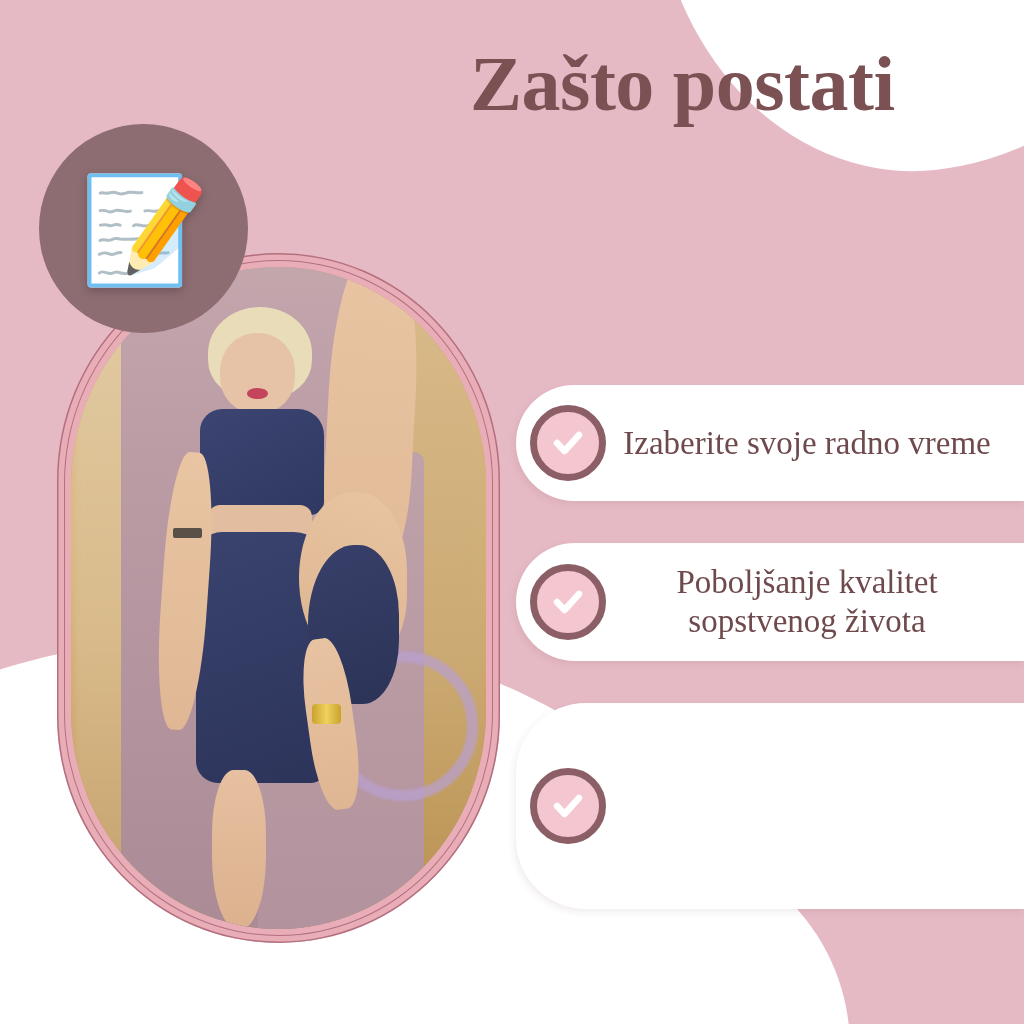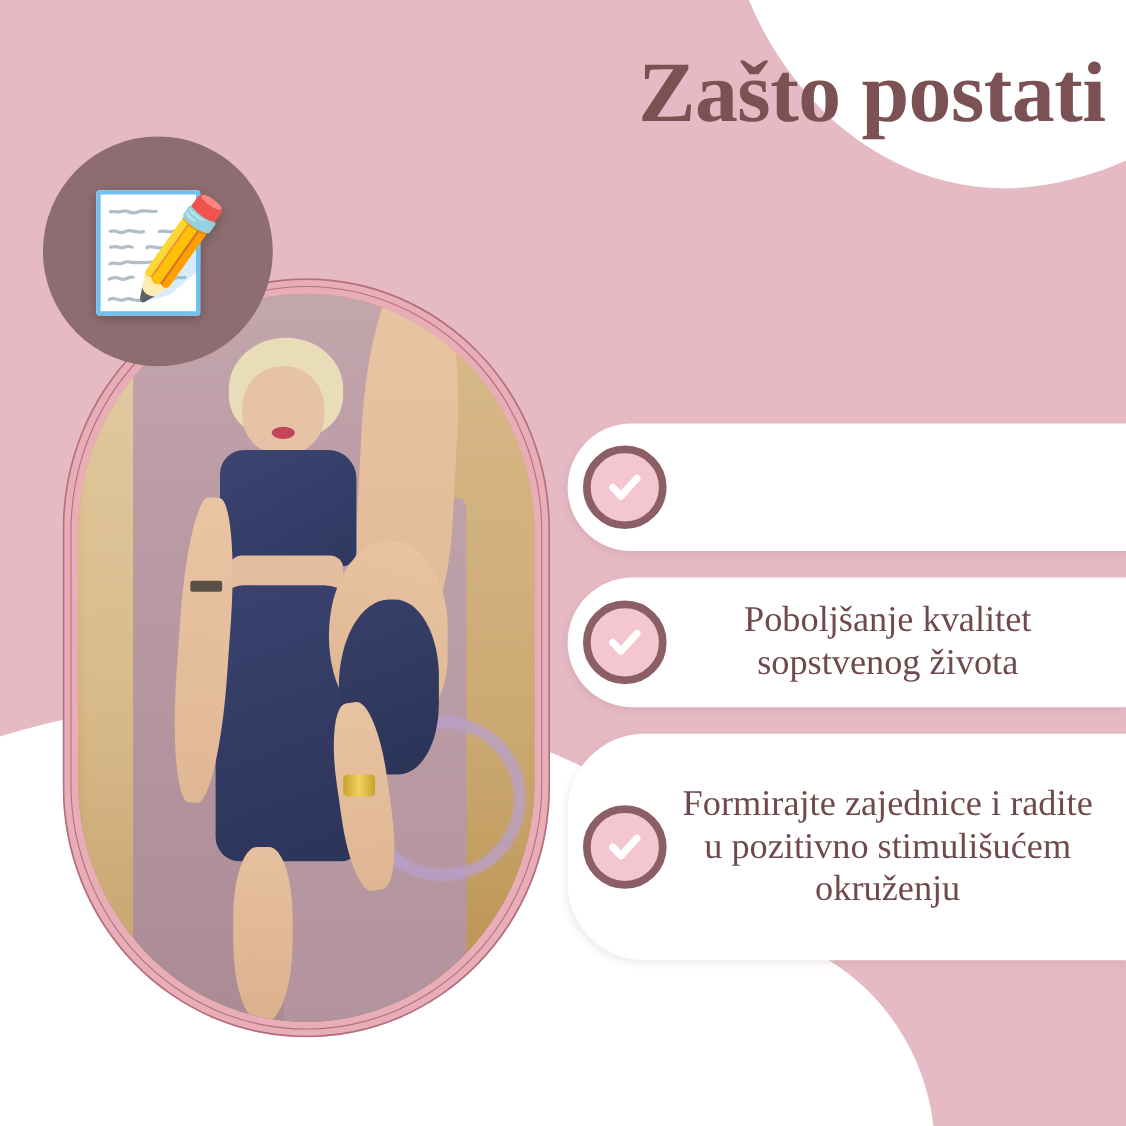--- a/index.html
+++ b/index.html
@@ -117,21 +117,20 @@
     line-height: 1;
     transform: translate(2px, 2px);
     filter: drop-shadow(0 3px 5px rgba(0,0,0,.22));
   }
 
   
   .title {
     position: absolute;
     left: 470px; top: 46px;
     width: 535px;
-    text-align: right;
     color: #7c5154;
     font-family: "Liberation Serif", serif;
     font-size: 78px;
     line-height: 0.98;
     font-weight: 700;
     letter-spacing: -0.5px;
   }
   .title-line { display: block; white-space: nowrap; }
 
   
@@ -142,21 +141,21 @@
   }
   .card {
     position: relative;
     background: #ffffff;
     border-radius: 70px 0 0 70px;
     display: flex;
     align-items: center;
     padding: 16px 22px 16px 14px;
     box-shadow: -2px 3px 7px rgba(120,70,80,.10);
   }
-  .card + .card { margin-top: 24px; }
+  .card + .card { margin-top: 42px; }
   .card-1 { min-height: 116px; }
   .card-2 { min-height: 118px; }
   .card-3 { min-height: 206px; }
 
   .check {
     flex: 0 0 auto;
     width: 76px; height: 76px;
     border-radius: 50%;
     background: #f4c6cf;
     border: 7px solid #8c5f66;
@@ -218,35 +217,35 @@
   </h1>
 
   <div class="cards">
 
     <div class="card card-1">
       <span class="check">
         <svg width="40" height="40" viewBox="0 0 40 40" aria-hidden="true">
           <path d="M9 20 L16.5 28 L31 12" fill="none" stroke="#ffffff" stroke-width="6.5" stroke-linecap="round" stroke-linejoin="round"></path>
         </svg>
       </span>
+      <span class="card-text">Izaberite svoje radno vreme</span>
     </div>
 
     <div class="card card-2">
       <span class="check">
         <svg width="40" height="40" viewBox="0 0 40 40" aria-hidden="true">
           <path d="M9 20 L16.5 28 L31 12" fill="none" stroke="#ffffff" stroke-width="6.5" stroke-linecap="round" stroke-linejoin="round"></path>
         </svg>
       </span>
       <span class="card-text">Poboljšanje kvalitet sopstvenog života</span>
     </div>
 
     <div class="card card-3">
       <span class="check">
         <svg width="40" height="40" viewBox="0 0 40 40" aria-hidden="true">
           <path d="M9 20 L16.5 28 L31 12" fill="none" stroke="#ffffff" stroke-width="6.5" stroke-linecap="round" stroke-linejoin="round"></path>
         </svg>
       </span>
-      <span class="card-text">Formirajte zajednice i radite u pozitivno stimulišućem okruženju</span>
     </div>
 
   </div>
 
 </div>
 
 </body></html>

